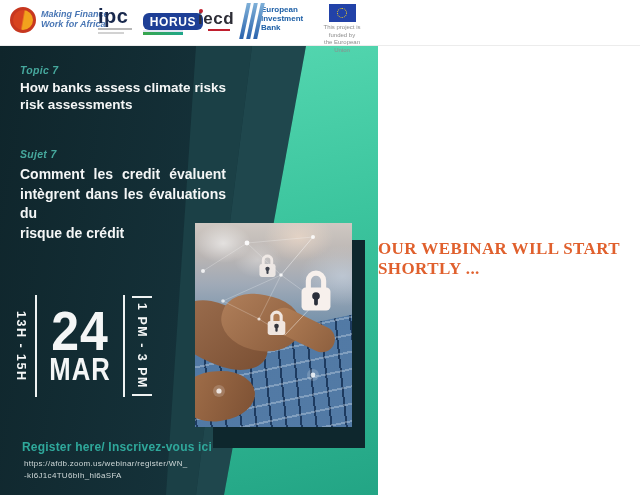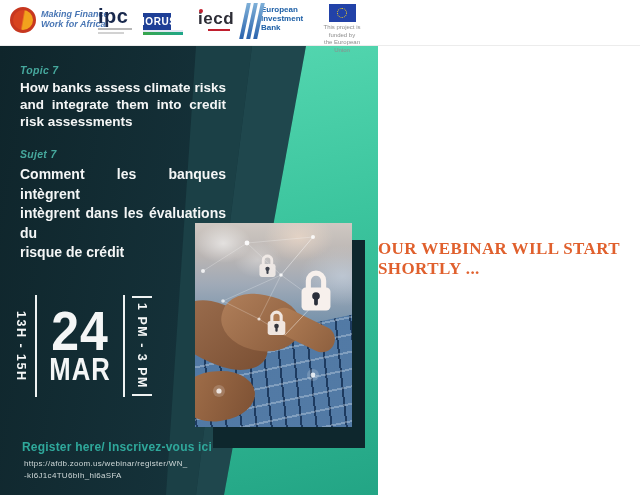--- a/index.html
+++ b/index.html
@@ -18,22 +18,22 @@
   .mfw4a-text { font-size:9px; font-weight:bold; font-style:italic; color:#4a77b5; line-height:1.1; }
 
   
   .ipc { left:98px; top:6px; }
   .ipc-word { font-size:20px; font-weight:bold; color:#19294d; letter-spacing:.5px; line-height:1; }
   .ipc-sub { margin-top:2px; width:34px; height:2px; background:#b8b8b8; }
   .ipc-sub2 { margin-top:2px; width:26px; height:2px; background:#d2d2d2; }
 
   
   .horus { left:143px; top:13px; width:40px; }
-  .horus-box { width:28px; height:17px; background:#1e3f96; color:#ffffff; font-size:10px; font-weight:bold;
-     letter-spacing:.6px; display:flex; align-items:center; justify-content:center; }
+  .horus-box { width:60px; height:17px; background:#1e3f96; color:#ffffff; font-size:12px; font-weight:bold;
+     letter-spacing:.6px; display:flex; align-items:center; justify-content:center;border-radius:6px; }
   .horus-line { width:40px; height:2px; background:#e3e7f2; }
   .horus-green { width:40px; height:3px; background:linear-gradient(90deg,#39a64c,#1fa78a); }
 
   
   .iecd { left:198px; top:10px; }
   .iecd-word { position:relative; font-size:17px; font-weight:bold; color:#2d2d36; letter-spacing:.5px; line-height:1; }
   .iecd-dot { position:absolute; left:1px; top:-1px; width:4px; height:4px; border-radius:50%; background:#c01f2e; }
   .iecd-sub { margin-top:2px; margin-left:10px; width:22px; height:2px; background:#c01f2e; }
 
   
@@ -174,27 +174,26 @@
   </header>
 
   <aside class="poster">
     <div class="band band-a"></div>
     <div class="band band-b"></div>
     <div class="band band-mint"></div>
 
     <div class="topic topic-en">Topic 7</div>
     <div class="ptitle ptitle-en">
       <div class="jline">How banks assess climate risks</div>
-      <div class="jline">and integrate them into credit</div>
       <div>risk assessments</div>
     </div>
 
     <div class="topic topic-fr">Sujet 7</div>
     <div class="ptitle ptitle-fr">
-      <div class="jline">Comment les banques intègrent</div>
+      <div class="jline">Comment les credit évaluent</div>
       <div class="jline">intègrent dans les évaluations du</div>
       <div>risque de crédit</div>
     </div>
 
     <div class="dateblock">
       <div class="vcol">
         <span class="vtext">13H - 15H</span>
       </div>
       <div class="vrule"></div>
       <div class="daycol">

